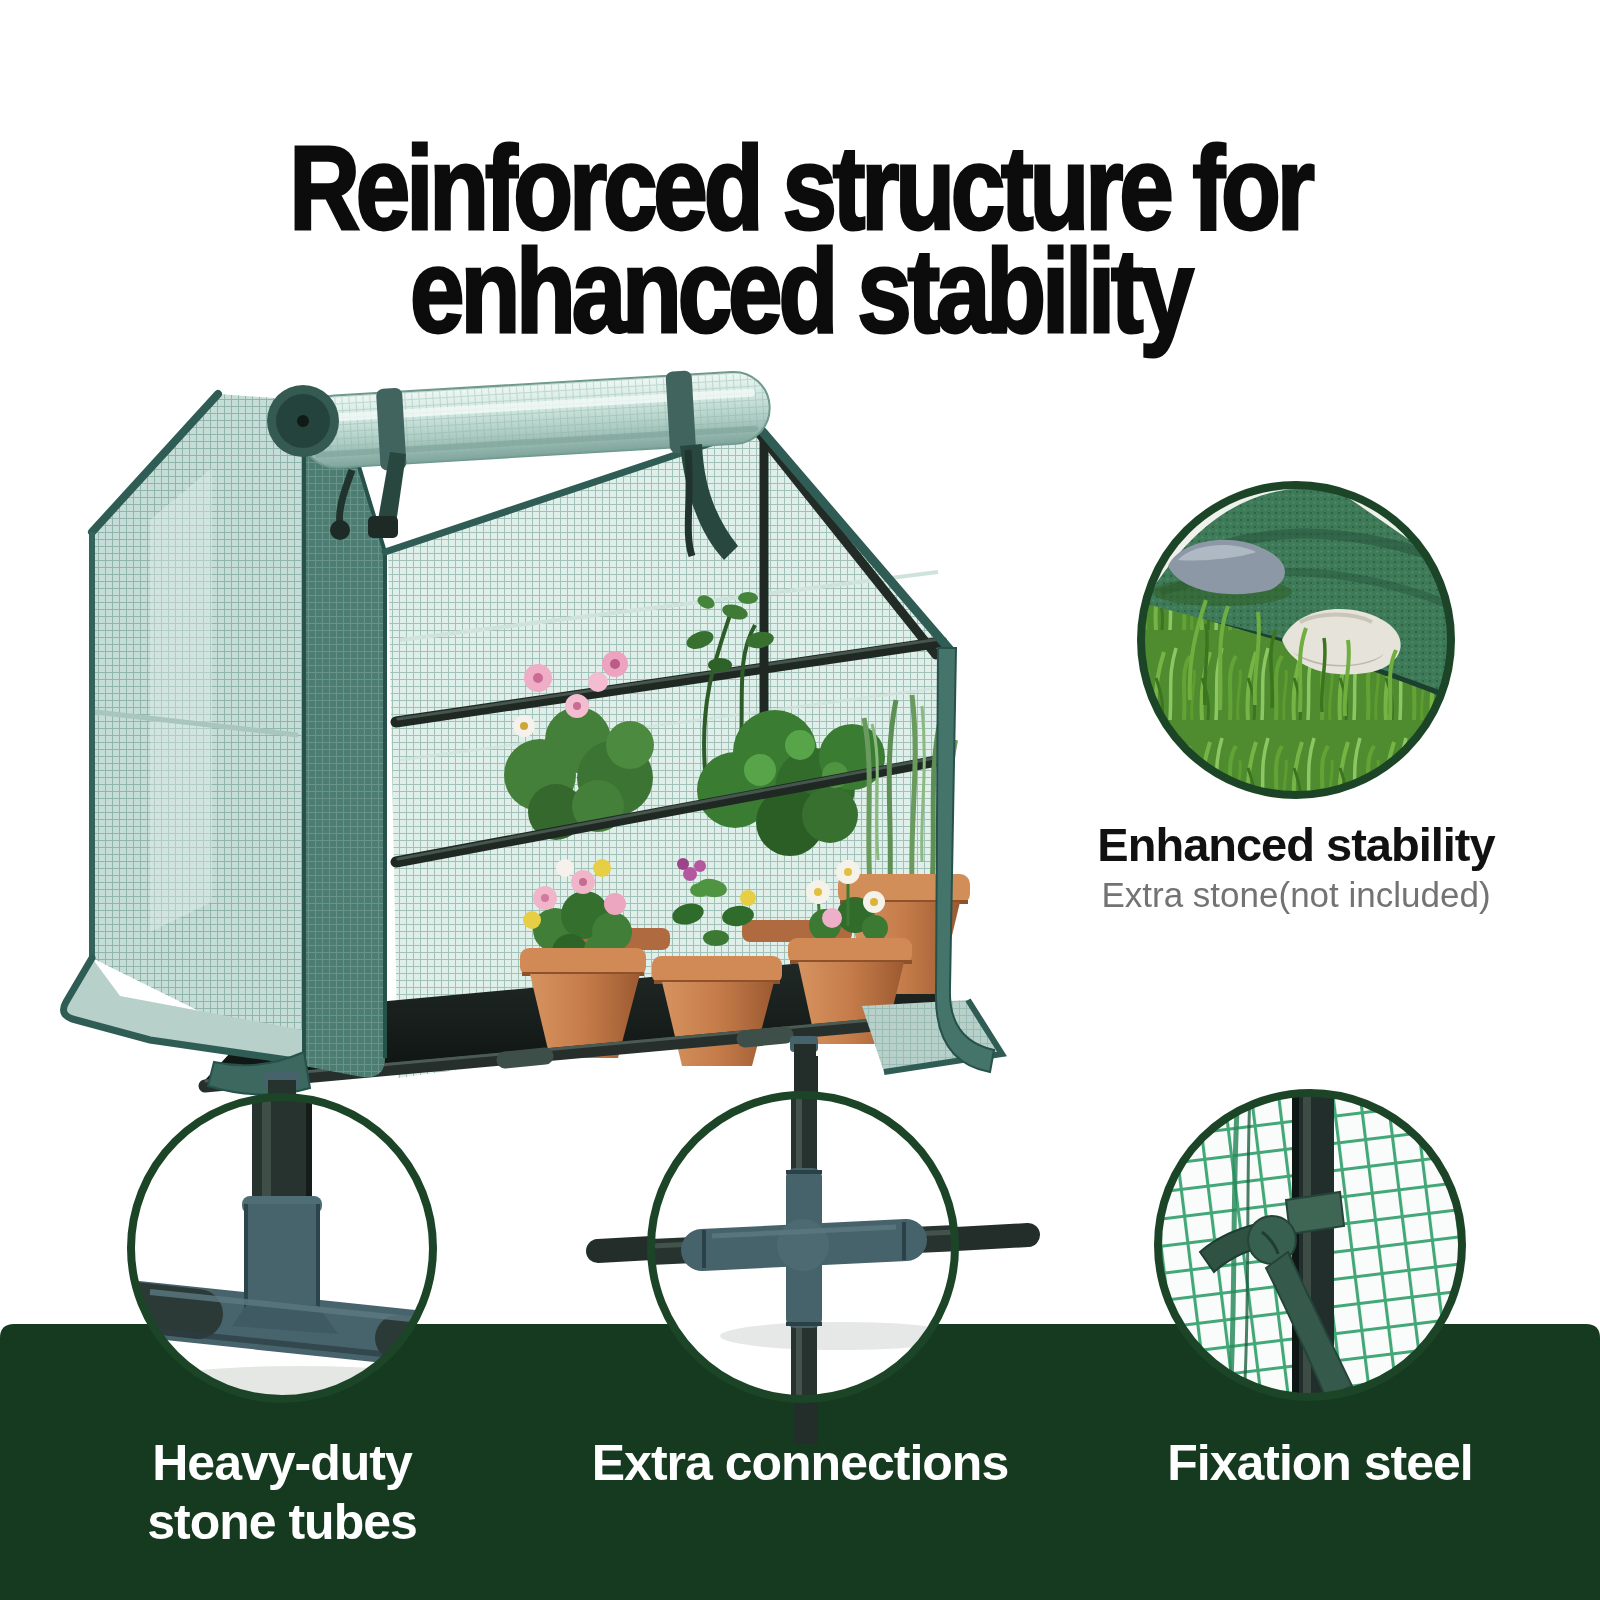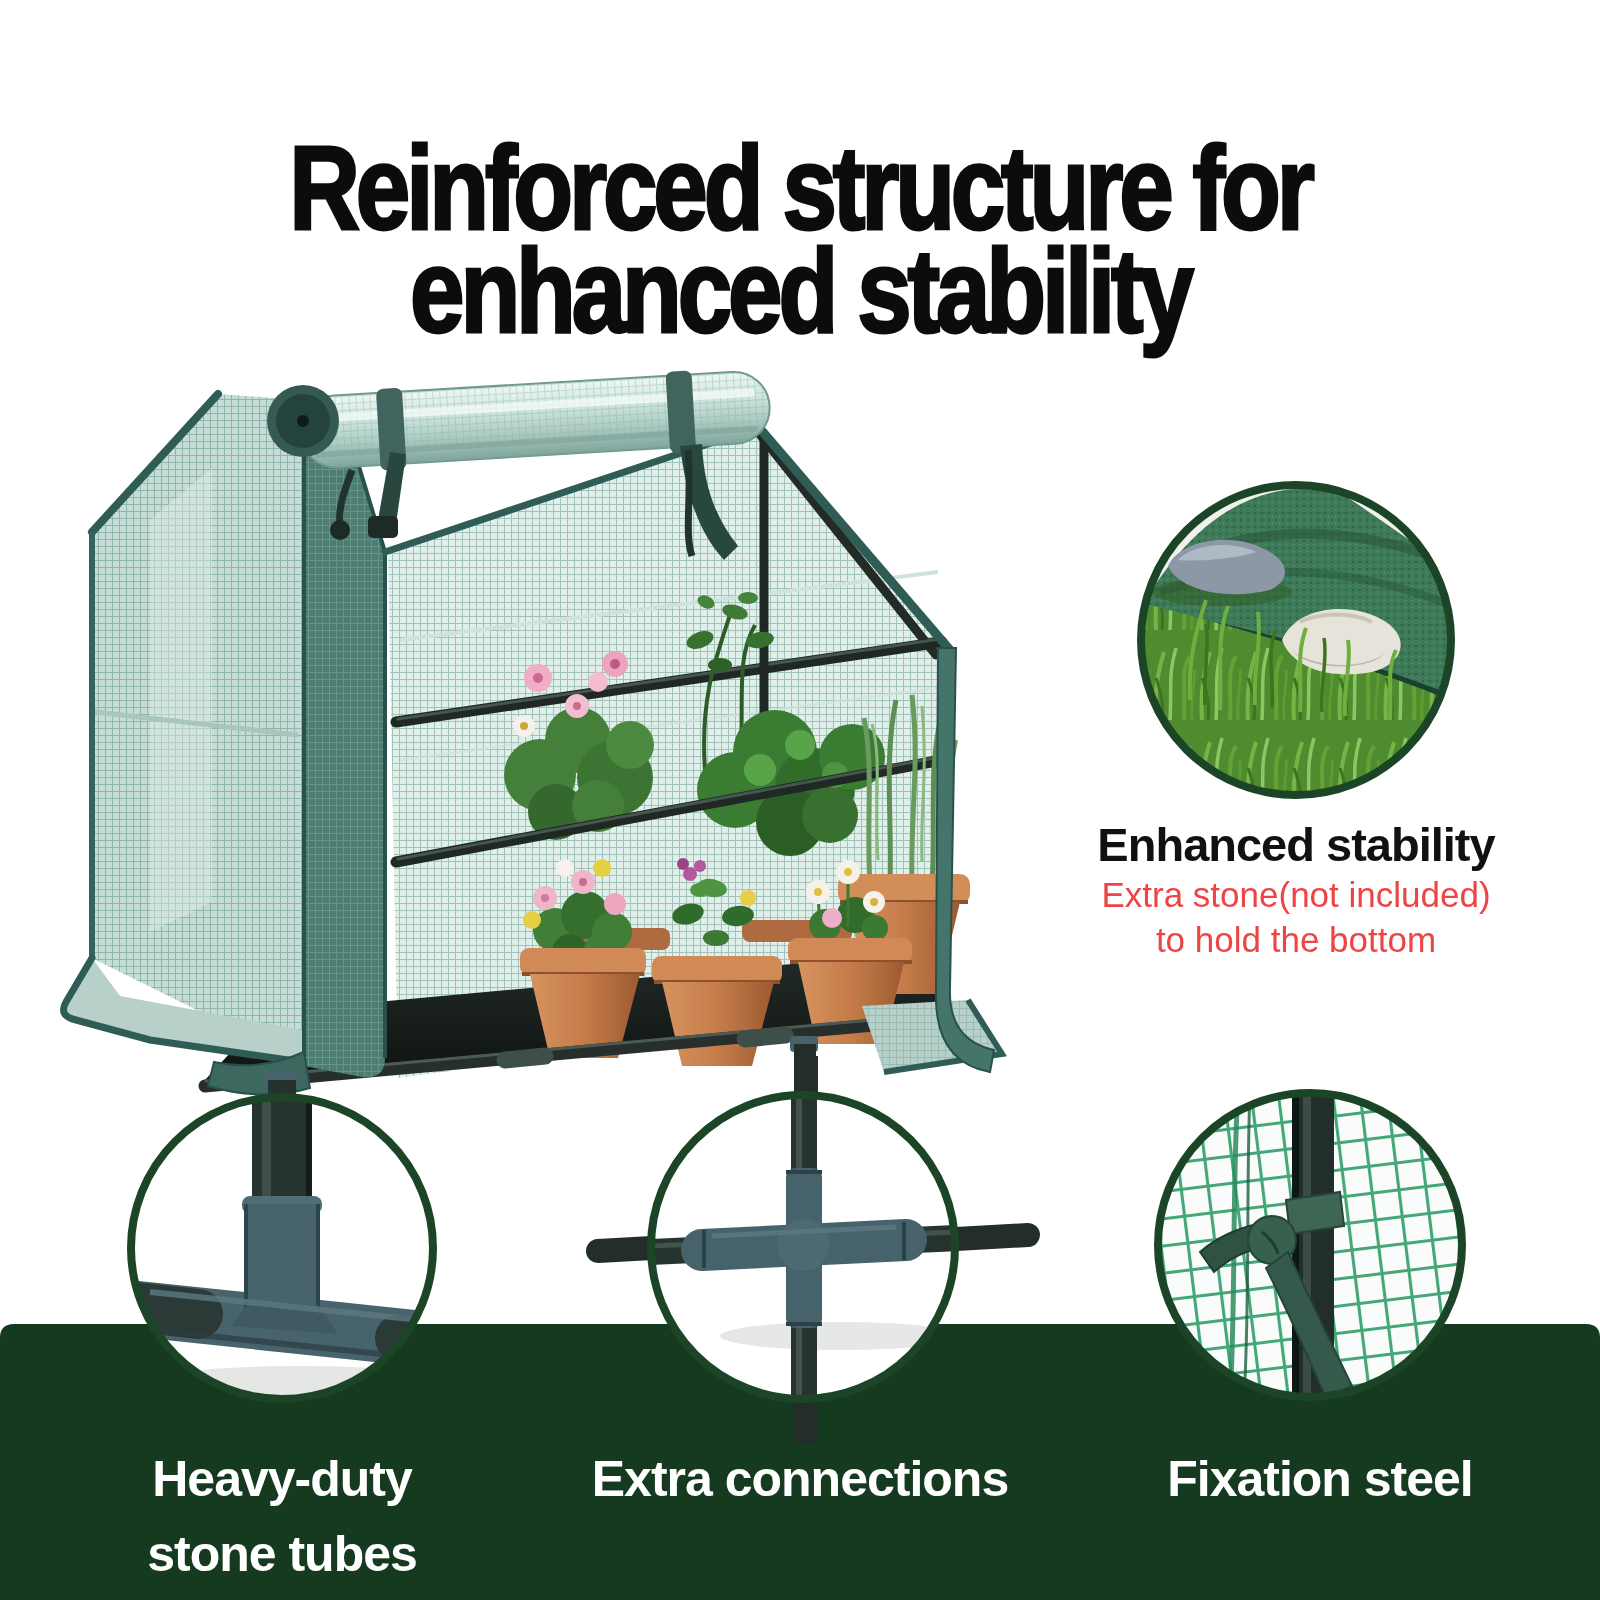--- a/index.html
+++ b/index.html
@@ -18,28 +18,28 @@
   }
   .headline span{display:block;}
 
   .stab-caption{
     position:absolute;left:1066px;top:818px;width:460px;text-align:center;z-index:5;
   }
   .stab-heading{
     font-weight:700;font-size:47px;line-height:54px;color:#111111;letter-spacing:-1px;
   }
   .stab-sub{
-    font-weight:400;font-size:35px;line-height:45px;color:#ef4444;letter-spacing:0;
+    font-weight:400;font-size:35px;line-height:45px;color:#737373;letter-spacing:0;
   }
 
   .bandcap{
     position:absolute;top:1434px;color:#ffffff;text-align:center;z-index:5;
     font-weight:700;font-size:50px;line-height:59px;letter-spacing:-1px;
   }
-  .bandcap span{display:block;margin-top:16px;}
+  .bandcap span{display:block;}
   .bandcap.c1{left:32px;width:500px;}
   .bandcap.c2{left:540px;width:520px;}
   .bandcap.c3{left:1060px;width:520px;}
 </style>
 </head>
 <body>
 
 <svg class="layer" width="1600" height="1600" viewBox="0 0 1600 1600" xmlns="http://www.w3.org/2000/svg">
   <defs>
     <pattern id="meshS" width="7" height="7" patternUnits="userSpaceOnUse">
@@ -361,21 +361,20 @@
 </svg>
 
 <h1 class="headline">
   <span>Reinforced structure for</span>
   <span>enhanced stability</span>
 </h1>
 
 <div class="stab-caption">
   <div class="stab-heading">Enhanced stability</div>
   <div class="stab-sub">Extra stone(not included)</div>
-  <div class="stab-sub">to hold the bottom</div>
 </div>
 
 <div class="bandcap c1">
   <span>Heavy-duty</span>
   <span>stone tubes</span>
 </div>
 <div class="bandcap c2">
   <span>Extra connections</span>
 </div>
 <div class="bandcap c3">

